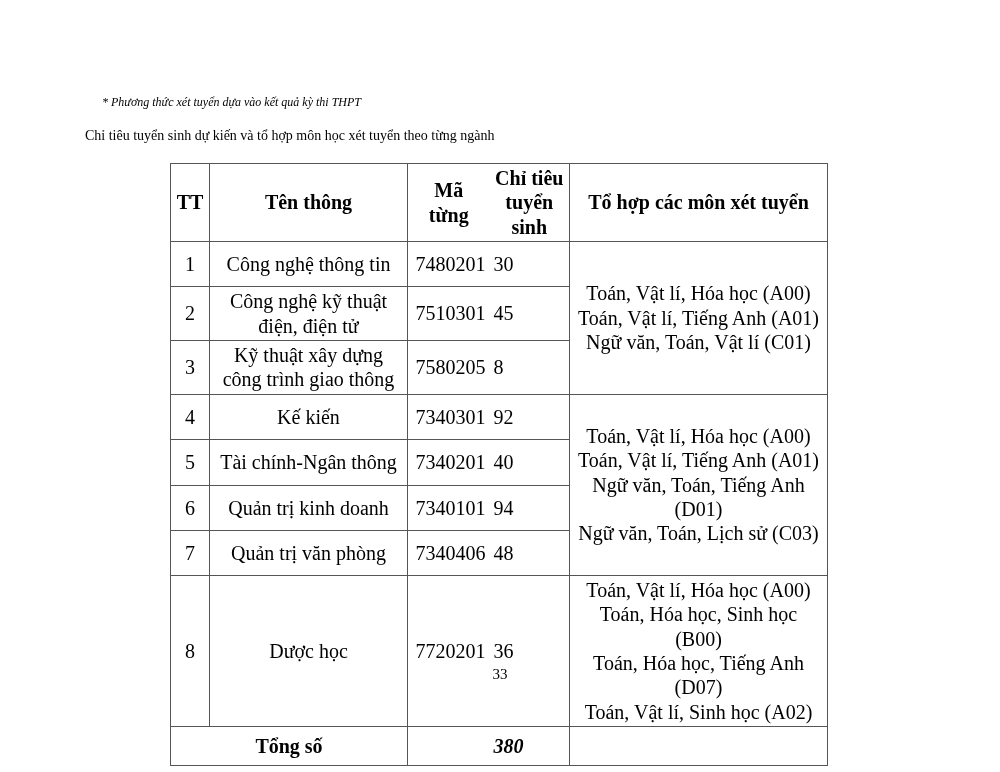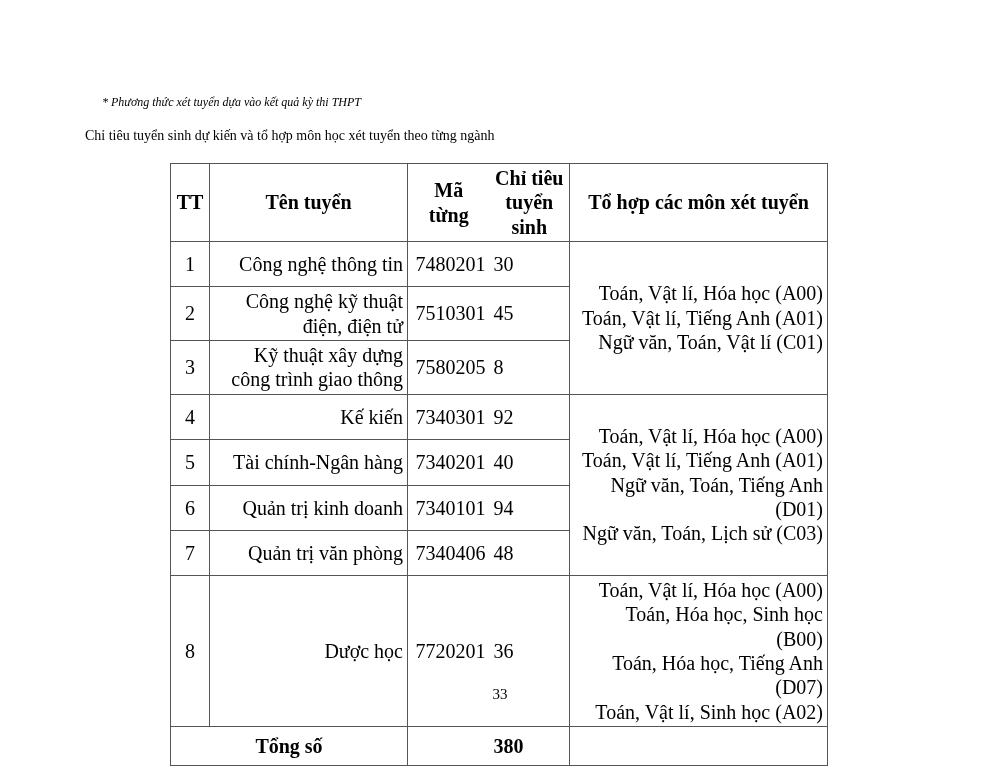--- a/index.html
+++ b/index.html
@@ -46,38 +46,37 @@
   table.admissions th {
     font-weight: bold;
     text-align: center;
     white-space: pre-line;
   }
   tr.header-row   { height: 40px; }
   tr.body-row     { height: 45px; }
   tr.body-row-tall{ height: 86px; }
   tr.total-row    { height: 39px; }
   .c-tt    { text-align: center; }
-  .c-name  { text-align: right; padding-left: 8px; padding-right: 6px; }
+  .c-name  { text-align: center; padding-left: 8px; padding-right: 6px; }
   .c-code  { text-align: right; border-right: none !important; }
   .c-quota { text-align: left; border-left: none !important; }
   .c-combo {
-    text-align: right;
+    text-align: center;
     padding-left: 12px; padding-right: 8px;
     white-space: pre-line;
     line-height: 1.27;
   }
   .c-total-label { text-align: center; font-weight: bold; }
-  .c-total-value { font-weight: bold; }
+  .c-total-value { font-weight: bold; font-style: italic; }
   .page-number {
     position: absolute;
     left: 0; top: 666px;
     width: 1000px;
     text-align: center;
     font-size: 15px;
-    margin-top: 20px;
   }
 </style>
 </head>
 <body>
 
 <div class="doc-page">
 
   <p class="method-heading">* Phương thức xét tuyển dựa vào kết quả kỳ thi THPT</p>
 
   <p class="quota-heading">Chỉ tiêu tuyển sinh dự kiến và tổ hợp môn học xét tuyển theo từng ngành</p>
@@ -86,21 +85,21 @@
     <colgroup>
       <col style="width:39px">
       <col style="width:198px">
       <col style="width:82px">
       <col style="width:80px">
       <col style="width:258px">
     </colgroup>
     <tbody>
       <tr class="header-row">
         <th class="c-tt">TT</th>
-        <th>Tên tuyển</th>
+        <th>Tên thông</th>
         <th class="c-code">Mã từng</th>
         <th class="c-quota">Chỉ tiêu
 tuyển sinh</th>
         <th>Tổ hợp các môn xét tuyển</th>
       </tr>
 
       <tr class="body-row">
         <td class="c-tt">1</td>
         <td class="c-name">Công nghệ thông tin</td>
         <td class="c-code">7480201</td>
@@ -127,21 +126,21 @@
         <td class="c-name">Kế kiến</td>
         <td class="c-code">7340301</td>
         <td class="c-quota">92</td>
         <td class="c-combo" rowspan="4">Toán, Vật lí, Hóa học (A00)
 Toán, Vật lí, Tiếng Anh (A01)
 Ngữ văn, Toán, Tiếng Anh (D01)
 Ngữ văn, Toán, Lịch sử (C03)</td>
       </tr>
       <tr class="body-row" style="height:46px">
         <td class="c-tt">5</td>
-        <td class="c-name">Tài chính-Ngân hàng</td>
+        <td class="c-name">Tài chính-Ngân thông</td>
         <td class="c-code">7340201</td>
         <td class="c-quota">40</td>
       </tr>
       <tr class="body-row">
         <td class="c-tt">6</td>
         <td class="c-name">Quản trị kinh doanh</td>
         <td class="c-code">7340101</td>
         <td class="c-quota">94</td>
       </tr>
       <tr class="body-row">

